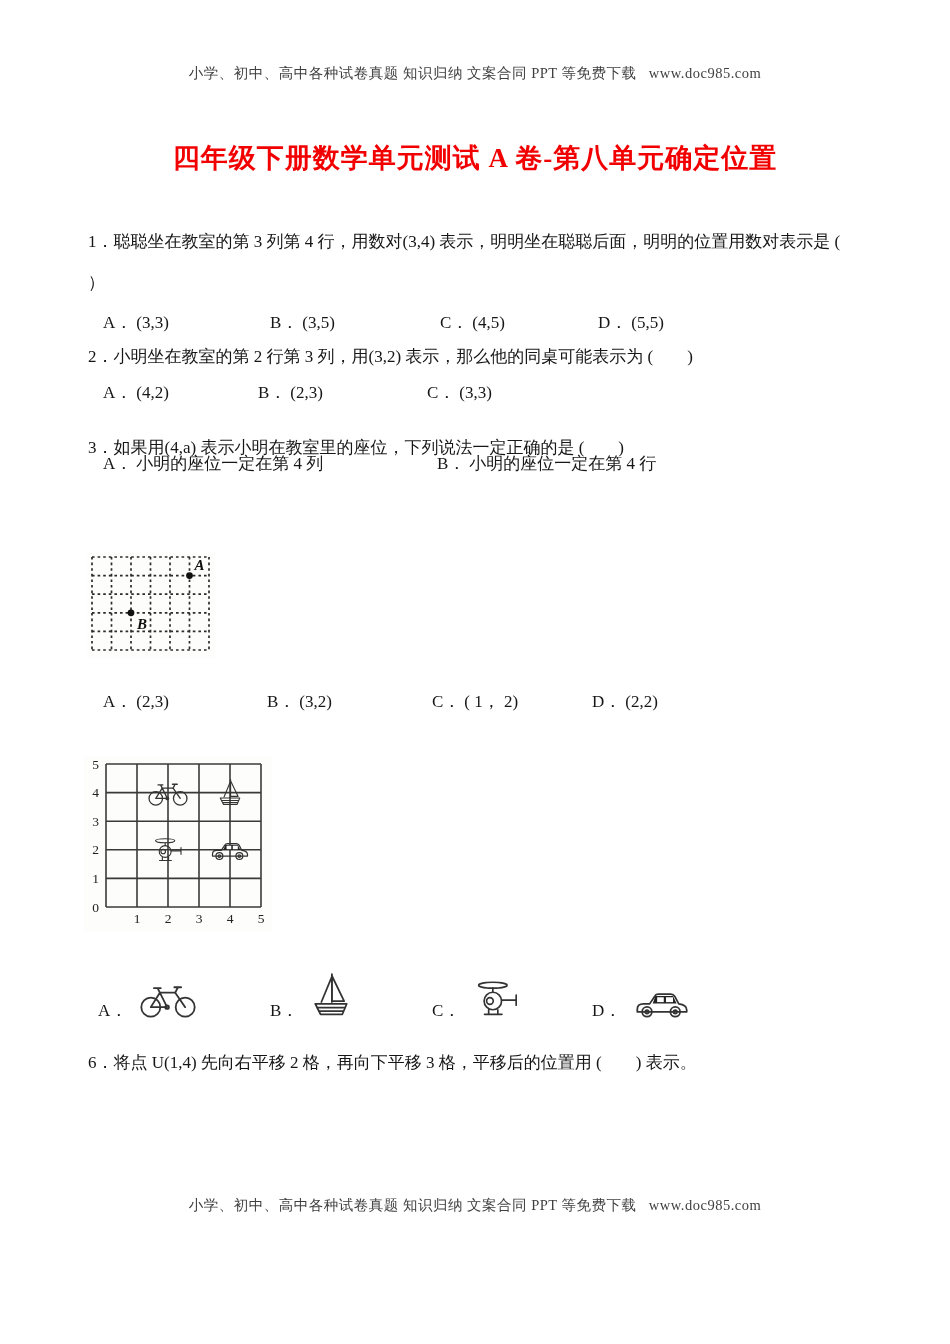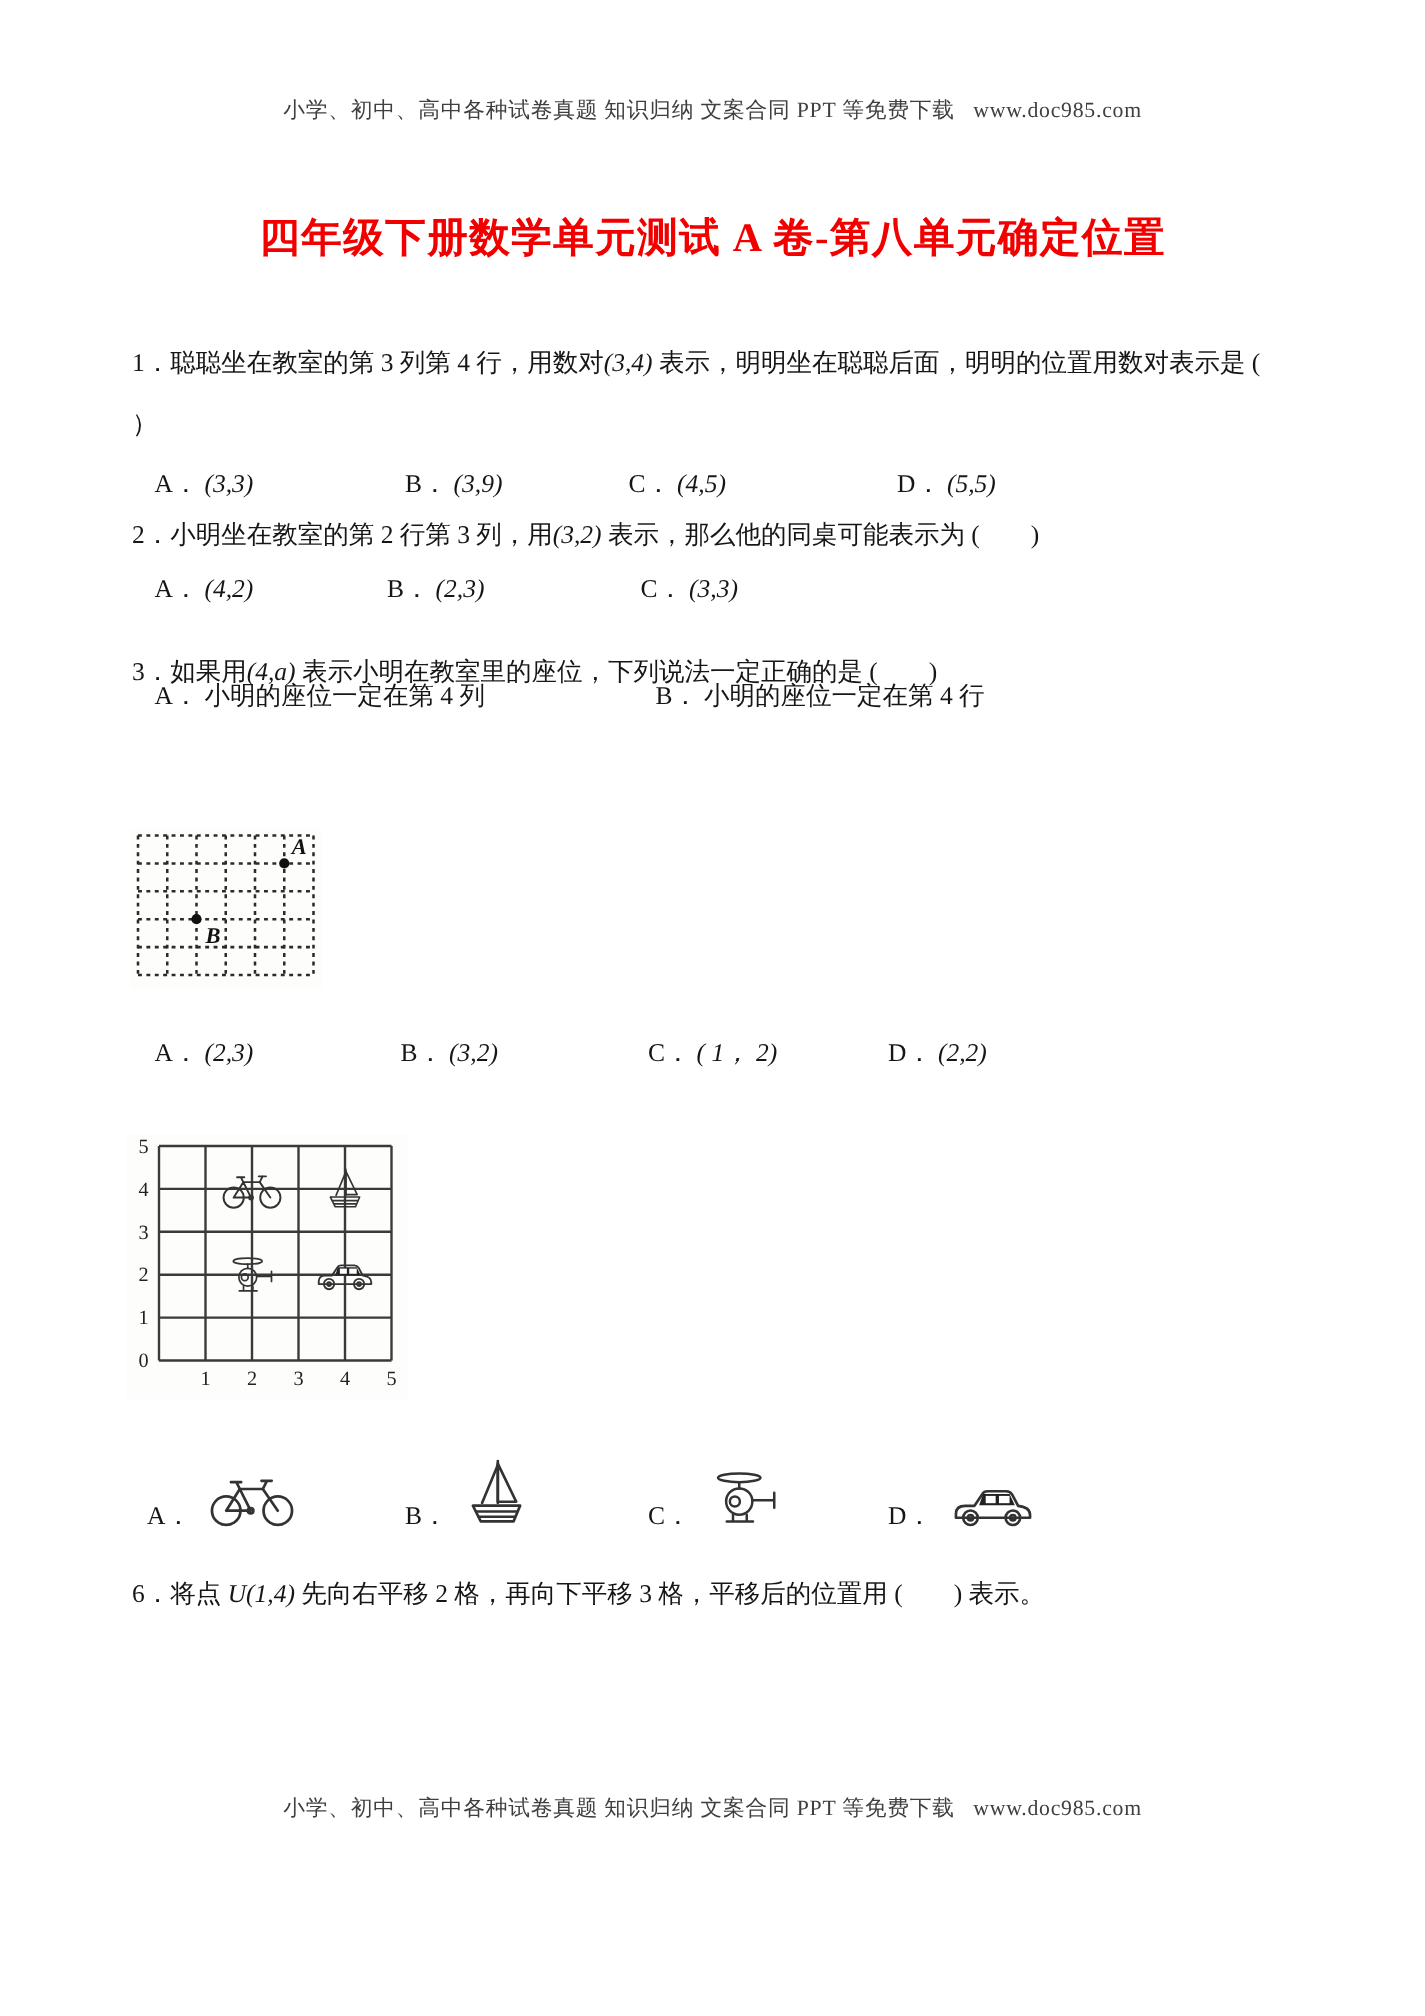--- a/index.html
+++ b/index.html
@@ -3,21 +3,21 @@
 <meta charset="utf-8">
 <style>
   html,body{margin:0;padding:0;background:#ffffff;}
   .page{position:relative;width:950px;height:1344px;background:#ffffff;overflow:hidden;
         font-family:"Liberation Serif","DejaVu Serif",serif;color:#161616;}
   .abs{position:absolute;white-space:pre;}
   .watermark{left:0;width:100%;text-align:center;font-size:14.5px;color:#3f3f3f;letter-spacing:.5px;}
   .title{left:0;width:100%;text-align:center;font-size:27px;font-weight:bold;letter-spacing:1px;}
   .section-heading{left:88px;font-size:18px;font-weight:bold;}
   .line{left:88px;font-size:17px;line-height:21px;}
-  .math{font-family:"Liberation Serif",serif;font-style:italic;}
+  .math{font-family:"Liberation Serif",serif;}
   .opt-row{position:absolute;left:0;width:765px;height:24px;font-size:17px;}
   .opt{position:absolute;top:0;white-space:pre;}
   .opt .olabel{margin-right:4px;}
   .figure{position:absolute;background:#fdfdfb;}
   
   .dash{stroke:#2b2b2b;stroke-width:1.7;stroke-dasharray:2.6 3;fill:none;}
   .pt{fill:#111;}
   .ptlabel{font:italic bold 15px "Liberation Serif",serif;fill:#111;}
   
   .gline{stroke:#3a3a3a;stroke-width:1.6;}
@@ -81,22 +81,22 @@
 
   <div class="abs watermark" style="top:64px">小学、初中、高中各种试卷真题 知识归纳 文案合同 PPT 等免费下载   www.doc985.com</div>
 
   <div class="abs title" style="top: 140px; color: rgb(242, 0, 0);">四年级下册数学单元测试 A 卷-第八单元确定位置</div>
 
 
   <div class="abs line" style="top:231px"><span>1．聪聪坐在教室的第 3 列第 4 行，用数对</span><span class="math">(3,4)</span><span> 表示，明明坐在聪聪后面，明明的位置用数对表示是 (</span></div>
   <div class="abs line" style="top:272px">）</div>
   <div class="opt-row" style="top:311px">
     <span class="opt" style="left:103px"><span class="olabel">A．</span><span class="math">(3,3)</span></span>
-    <span class="opt" style="left:270px"><span class="olabel">B．</span><span class="math">(3,9)</span></span>
-    <span class="opt" style="left:419px"><span class="olabel">C．</span><span class="math">(4,5)</span></span>
+    <span class="opt" style="left:270px"><span class="olabel">B．</span><span class="math">(3,5)</span></span>
+    <span class="opt" style="left:440px"><span class="olabel">C．</span><span class="math">(4,5)</span></span>
     <span class="opt" style="left:598px"><span class="olabel">D．</span><span class="math">(5,5)</span></span>
   </div>
 
   <div class="abs line" style="top:346px"><span>2．小明坐在教室的第 2 行第 3 列，用</span><span class="math">(3,2)</span><span> 表示，那么他的同桌可能表示为 (　　)</span></div>
   <div class="opt-row" style="top:381px">
     <span class="opt" style="left:103px"><span class="olabel">A．</span><span class="math">(4,2)</span></span>
     <span class="opt" style="left:258px"><span class="olabel">B．</span><span class="math">(2,3)</span></span>
     <span class="opt" style="left:427px"><span class="olabel">C．</span><span class="math">(3,3)</span></span>
   </div>
 

